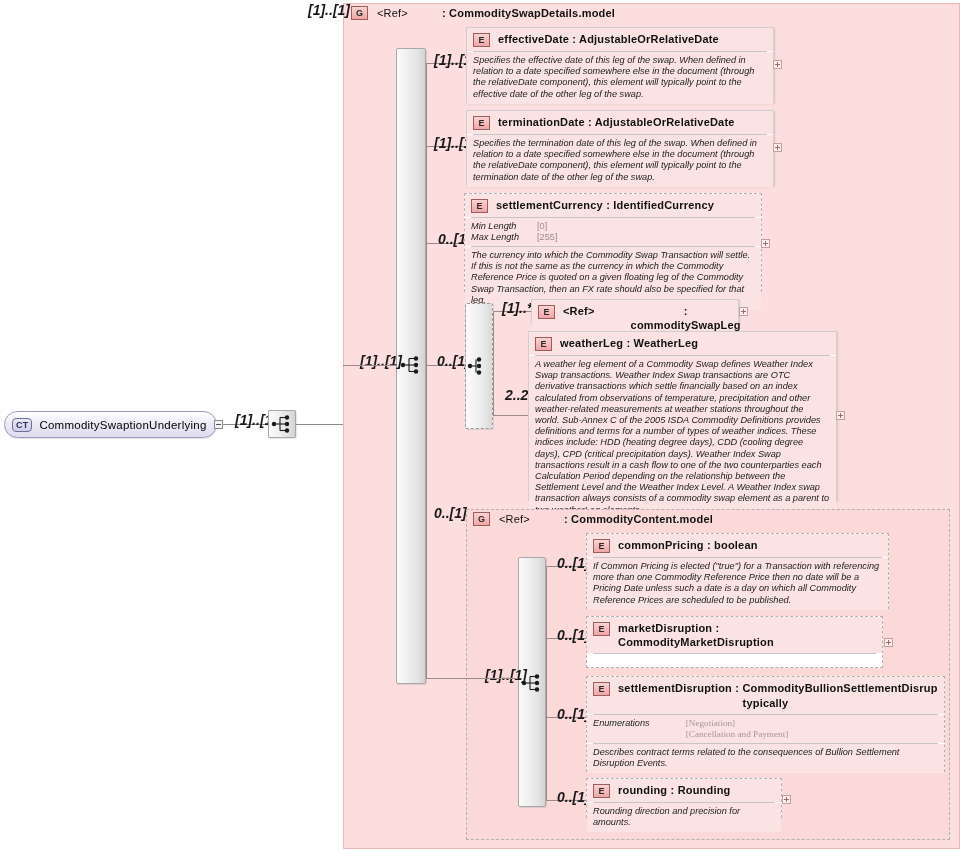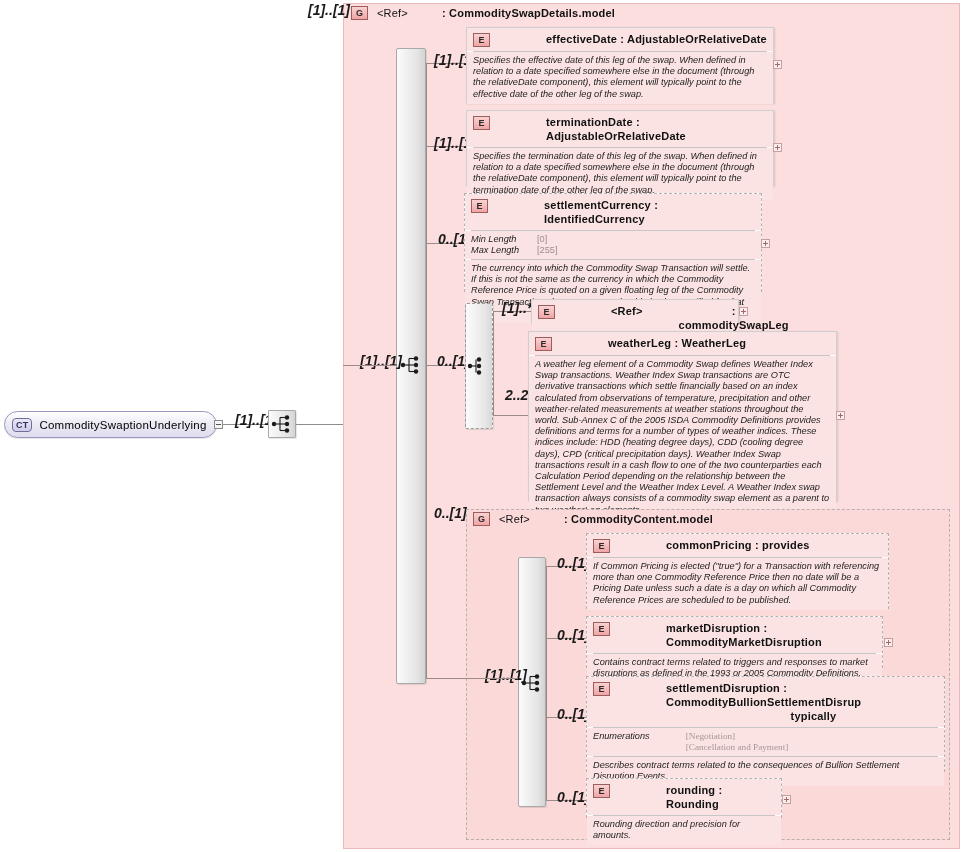--- a/index.html
+++ b/index.html
@@ -153,21 +153,20 @@
     font-size:9px;font-weight:bold;
     display:flex;align-items:center;justify-content:center;
     margin-right:8px;margin-top:1px;
   }
   .e-title{
     font-size:11px;
     font-weight:bold;
     color:#111;
     letter-spacing:.2px;
     line-height:14px;
-    margin-left:48px;
   }
   .e-title.center{text-align:center;width:100%;padding-right:17px;}
   .el-sep{height:1px;background:#c6c6c6;margin:0 6px;}
   .el-doc{
     padding:3px 6px 4px 6px;
     font-size:9.2px;
     font-style:italic;
     color:#1c1c1c;
     line-height:11.2px;
     background:#fbe3e3;
@@ -353,35 +352,34 @@
   <div class="card" style="left:485px;top:667px;">[1]..[1]</div>
   <div class="hline" style="left:466px;top:678px;width:52px;"></div>
 
   <div class="vline" style="left:546px;top:566px;height:234px;"></div>
 
   <div class="hline" style="left:546px;top:566px;width:40px;"></div>
   <div class="card" style="left:557px;top:555px;">0..[1]</div>
   <div class="el dashed" style="left:586px;top:533px;width:303px;height:76px;">
     <div class="el-head">
       <span class="e-tag">E</span>
-      <span class="e-title">commonPricing : provides</span>
+      <span class="e-title">commonPricing : boolean</span>
     </div>
     <div class="el-sep"></div>
     <div class="el-doc">If Common Pricing is elected ("true") for a Transaction with referencing more than one Commodity Reference Price then no date will be a Pricing Date unless such a date is a day on which all Commodity Reference Prices are scheduled to be published.</div>
   </div>
 
   <div class="hline" style="left:546px;top:638px;width:40px;"></div>
   <div class="card" style="left:557px;top:627px;">0..[1]</div>
   <div class="el dashed" style="left:586px;top:616px;width:297px;height:52px;">
     <div class="el-head">
       <span class="e-tag">E</span>
       <span class="e-title">marketDisruption : CommodityMarketDisruption</span>
     </div>
     <div class="el-sep"></div>
-    <div class="el-doc">Contains contract terms related to triggers and responses to market disruptions as defined in the 1993 or 2005 Commodity Definitions.</div>
   </div>
   <div class="toggle plus pink" style="left:884px;top:638px;"></div>
 
   <div class="hline" style="left:546px;top:717px;width:40px;"></div>
   <div class="card" style="left:557px;top:706px;">0..[1]</div>
   <div class="el dashed" style="left:586px;top:676px;width:359px;height:96px;">
     <div class="el-head" style="flex-direction:column;">
       <div style="display:flex;align-items:flex-start;">
         <span class="e-tag">E</span>
         <span class="e-title">settlementDisruption : CommodityBullionSettlementDisrup</span>

